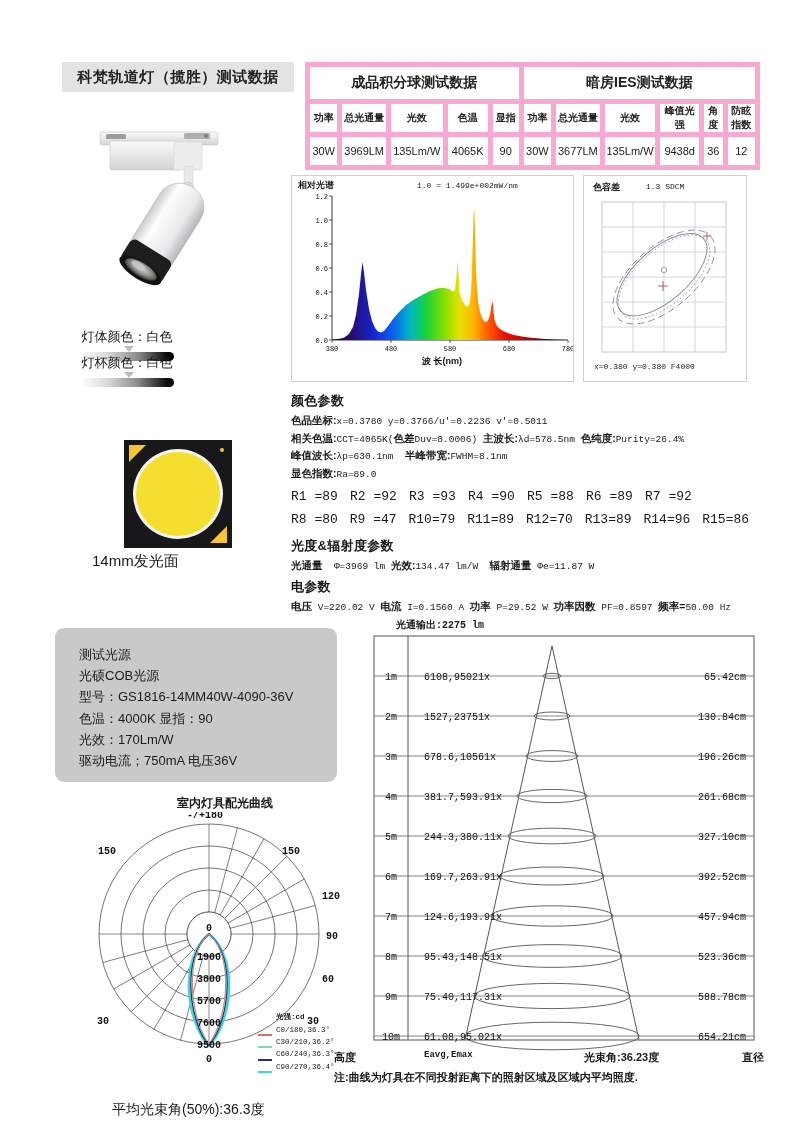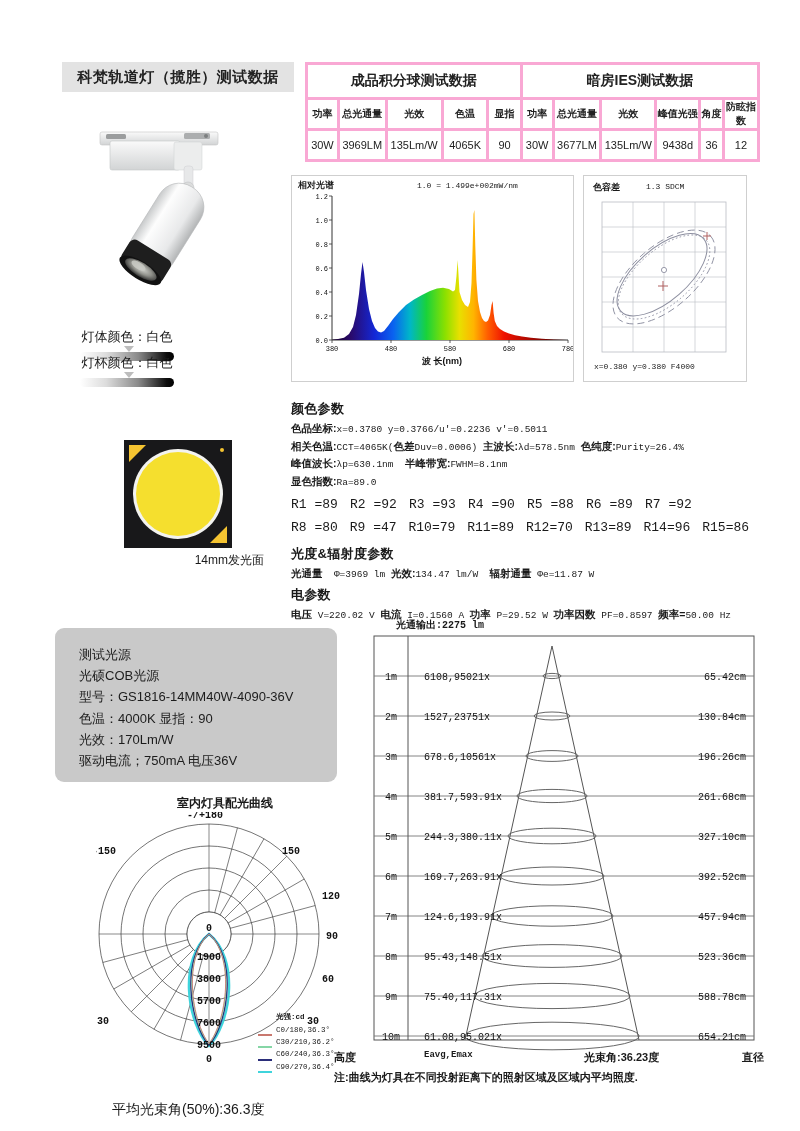--- a/index.html
+++ b/index.html
@@ -16,21 +16,21 @@
     background:#e3e3e3;display:flex;align-items:center;justify-content:center;
     font-size:15px;font-weight:bold;letter-spacing:.5px;color:#222;
   }
 
   
   #spec-table{
     position:absolute;left:305px;top:62px;width:455px;
     border-collapse:collapse;font-size:10px;color:#222;
   }
   #spec-table td,#spec-table th{
-    border:3px solid #f9a8d4;text-align:center;vertical-align:middle;
+    border:5px solid #f9a8d4;text-align:center;vertical-align:middle;
     padding:0;font-weight:normal;
   }
   #spec-table .grp{height:32px;font-size:14px;font-weight:bold;}
   #spec-table .hdr{height:26px;font-size:10px;font-weight:bold;}
   #spec-table .val{height:28px;font-size:11px;}
 
   
   #product-photo{position:absolute;left:88px;top:108px;width:190px;height:200px;}
 
   
@@ -55,21 +55,21 @@
   }
   #cob-chip .corner-tl{
     position:absolute;left:5px;top:5px;width:0;height:0;
     border-top:17px solid #f5c431;border-right:17px solid transparent;
   }
   #cob-chip .corner-br{
     position:absolute;right:5px;bottom:5px;width:0;height:0;
     border-bottom:17px solid #f5c431;border-left:17px solid transparent;
   }
   #cob-chip .dot{position:absolute;right:8px;top:8px;width:4px;height:4px;border-radius:50%;background:#f5c431;}
-  #cob-caption{position:absolute;left:92px;top:552px;width:172px;text-align:right;font-size:12px;}
+  #cob-caption{position:absolute;left:92px;top:552px;width:172px;text-align:left;font-size:15px;}
 
   
   #spectrum-panel{
     position:absolute;left:291px;top:175px;width:281px;height:205px;
     background:#fff;border:1px solid #cfcfcf;
   }
   #spectrum-title{position:absolute;left:6px;top:3px;font-size:9px;font-weight:bold;}
   #spectrum-note{position:absolute;left:125px;top:5px;font-size:8px;font-family:"Liberation Mono","DejaVu Sans Mono",monospace;}
   #spectrum-svg{position:absolute;left:0;top:12px;}
 
@@ -78,21 +78,21 @@
     position:absolute;left:583px;top:175px;width:162px;height:205px;
     background:#fff;border:1px solid #cfcfcf;
   }
   #gamut-title{position:absolute;left:9px;top:5px;font-size:9px;font-weight:bold;}
   #gamut-sdcm{position:absolute;left:62px;top:6px;font-size:8px;font-family:"Liberation Mono","DejaVu Sans Mono",monospace;}
   #gamut-svg{position:absolute;left:10px;top:22px;}
   #gamut-coords{position:absolute;left:10px;top:186px;font-size:8px;font-family:"Liberation Mono","DejaVu Sans Mono",monospace;}
 
   
   #params{position:absolute;left:291px;top:392px;width:470px;}
-  .sec-head{font-size:13px;font-weight:bold;margin:8px 0 2px;letter-spacing:.3px;}
+  .sec-head{font-size:13px;font-weight:bold;margin:0 0 2px;letter-spacing:.3px;}
   .pline{font-size:9.5px;font-family:"Liberation Mono","DejaVu Sans Mono",monospace;line-height:1.55;white-space:nowrap;}
   .pline b{font-family:"Liberation Sans","DejaVu Sans",sans-serif;font-size:10.5px;}
   .rrow{display:flex;font-size:13px;font-family:"Liberation Mono","DejaVu Sans Mono",monospace;line-height:1.75;}
   .rrow span{width:59px;display:inline-block;}
 
   
   #test-source-box{
     position:absolute;left:55px;top:628px;width:282px;height:154px;
     background:#c9c9c9;border-radius:9px;padding:16px 0 0 24px;box-sizing:border-box;
   }

